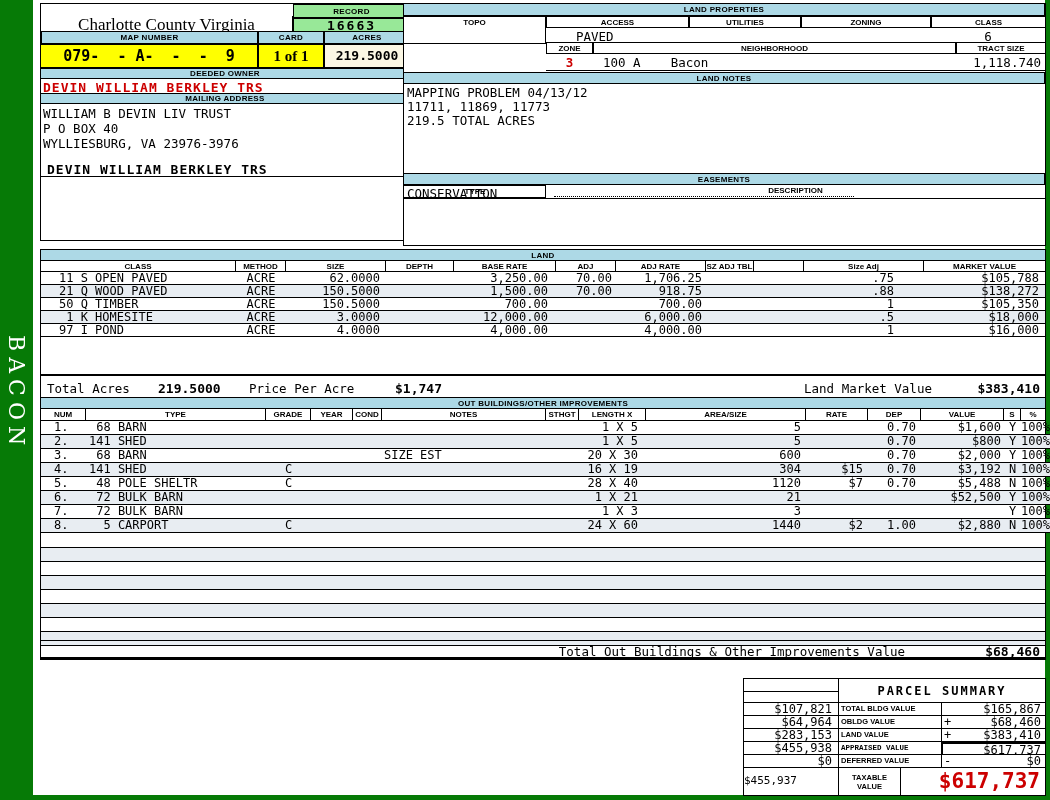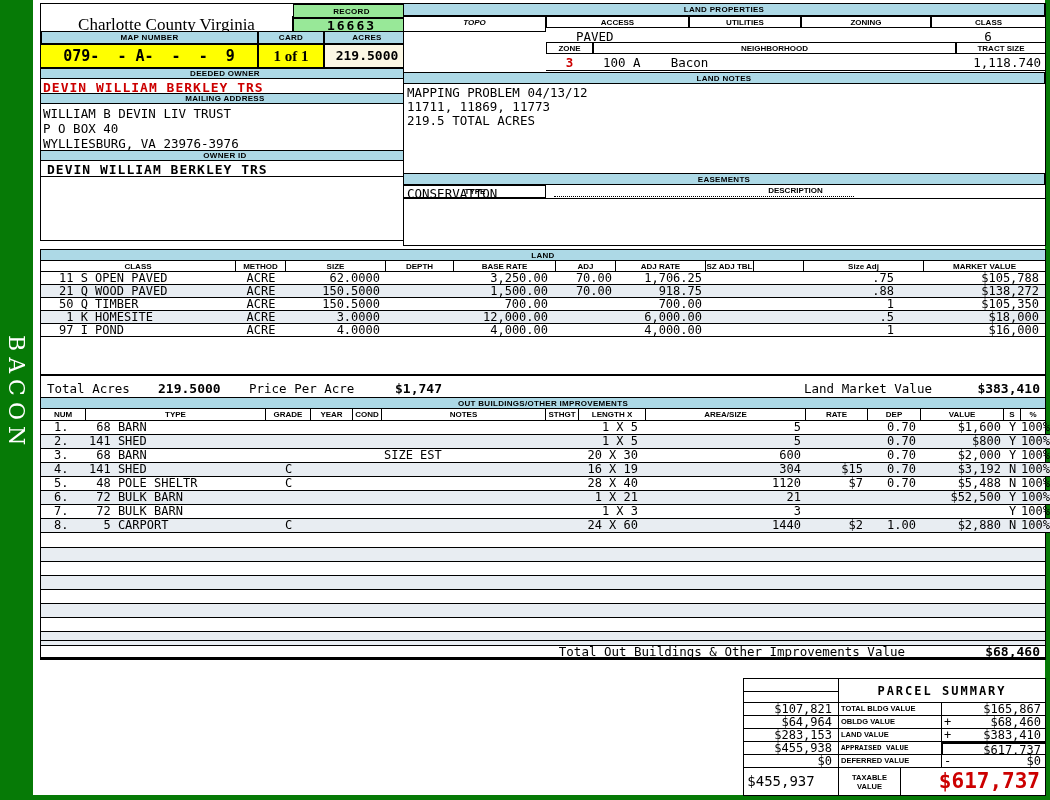--- a/index.html
+++ b/index.html
@@ -63,29 +63,28 @@
 
     <div class="abs bar" style="left:0;top:64px;width:369px;height:11px;border-left:none;">DEEDED OWNER</div>
     <div class="abs mono red" style="left:2px;top:76px;font-weight:bold;font-size:13px;letter-spacing:1px;">DEVIN WILLIAM BERKLEY TRS</div>
     <div class="abs" style="left:0;top:89px;width:369px;height:0;border-top:1px solid #000;"></div>
 
     <div class="abs bar" style="left:0;top:89px;width:369px;height:11px;border-left:none;">MAILING ADDRESS</div>
     <div class="abs mono" style="left:2px;top:102px;font-size:12.5px;line-height:15px;">WILLIAM B DEVIN LIV TRUST</div>
     <div class="abs mono" style="left:2px;top:117px;font-size:12.5px;line-height:15px;">P O BOX 40</div>
     <div class="abs mono" style="left:2px;top:132px;font-size:12.5px;line-height:15px;">WYLLIESBURG, VA 23976-3976</div>
 
-    <div class="abs bar" style="left:0;top:146px;width:369px;height:11px;border-left:none;">OWNER ID</div>
     <div class="abs mono" style="left:6px;top:158px;font-weight:bold;font-size:13px;letter-spacing:1px;">DEVIN WILLIAM BERKLEY TRS</div>
     <div class="abs" style="left:0;top:172px;width:369px;height:0;border-top:1px solid #000;"></div>
   </div>
 
   <div class="abs" style="left:403px;top:3px;width:643px;height:243px;border:1px solid #000;background:#fff;">
     <div class="abs bar" style="left:0;top:0;width:641px;height:12px;border-left:none;border-top:none;">LAND PROPERTIES</div>
 
-    <div class="abs tinyhdr bordered" style="left:0;top:12px;width:142px;height:16px;border-left:none;line-height:11px;font-style:italic;">TOPO</div>
+    <div class="abs tinyhdr bordered" style="left:0;top:12px;width:142px;height:28px;border-left:none;line-height:11px;">TOPO</div>
     <div class="abs tinyhdr bordered" style="left:142px;top:12px;width:143px;height:12px;line-height:11px;">ACCESS</div>
     <div class="abs tinyhdr bordered" style="left:285px;top:12px;width:112px;height:12px;line-height:11px;">UTILITIES</div>
     <div class="abs tinyhdr bordered" style="left:397px;top:12px;width:130px;height:12px;line-height:11px;">ZONING</div>
     <div class="abs tinyhdr bordered" style="left:527px;top:12px;width:114px;height:12px;line-height:11px;border-right:none;">CLASS</div>
 
     <div class="abs mono" style="left:144px;top:25px;font-size:12.5px;margin-left:28px;">PAVED</div>
     <div class="abs mono" style="left:527px;top:25px;width:114px;text-align:center;font-size:12.5px;">6</div>
 
     <div class="abs tinyhdr bordered" style="left:142px;top:38px;width:47px;height:12px;line-height:11px;">ZONE</div>
     <div class="abs tinyhdr bordered" style="left:189px;top:38px;width:363px;height:12px;line-height:11px;">NEIGHBORHOOD</div>
@@ -232,19 +231,19 @@
           <div class="c ps-cell mono r" style="font-size: 12px; line-height: 12px; padding-right: 6px;">$0</div>
           <div class="c ps-cell ps-label" style="width: 167px; line-height: 12px; grid-column: 2 / 4;">DEFERRED VALUE</div>
           <div class="ps-cell" style="position: absolute; left: 197px; top: 52px; width: 105px; height: 13px; display: flex; justify-content: space-between; font-family: &quot;DejaVu Sans Mono&quot;, monospace; font-size: 12px; line-height: 12px; border-left: 1px solid rgb(0, 0, 0);">
             <div class="c " style="padding-left: 2px; border: none;">-</div>
             <div class="c " style="padding-right: 4px; border: none;">$0</div>
           </div>
         </div>
       </div>
 
     <div class="abs" style="left:0;top:89px;width:302px;height:28px;">
-      <div class="abs ps-cell mono" style="left:0;top:0;width:95px;height:28px;text-align:center;font-size:14px;line-height:26px;padding-right:20px;">$455,937</div>
+      <div class="abs ps-cell mono" style="left:0;top:0;width:95px;height:28px;text-align:left;font-size:11px;line-height:26px;padding-right:20px;">$455,937</div>
       <div class="abs ps-cell" style="left:95px;top:0;width:62px;height:28px;font:bold 7.5px 'Liberation Sans',sans-serif;display:flex;align-items:center;justify-content:center;text-align:center;">TAXABLE VALUE</div>
       <div class="abs ps-cell yellow mono red" style="left:157px;top:0;width:145px;height:28px;text-align:right;font-weight:bold;font-size:21px;line-height:26px;padding-right:5px;">$617,737</div>
     </div>
   </div>
 
 </div>
 
 </body></html>

